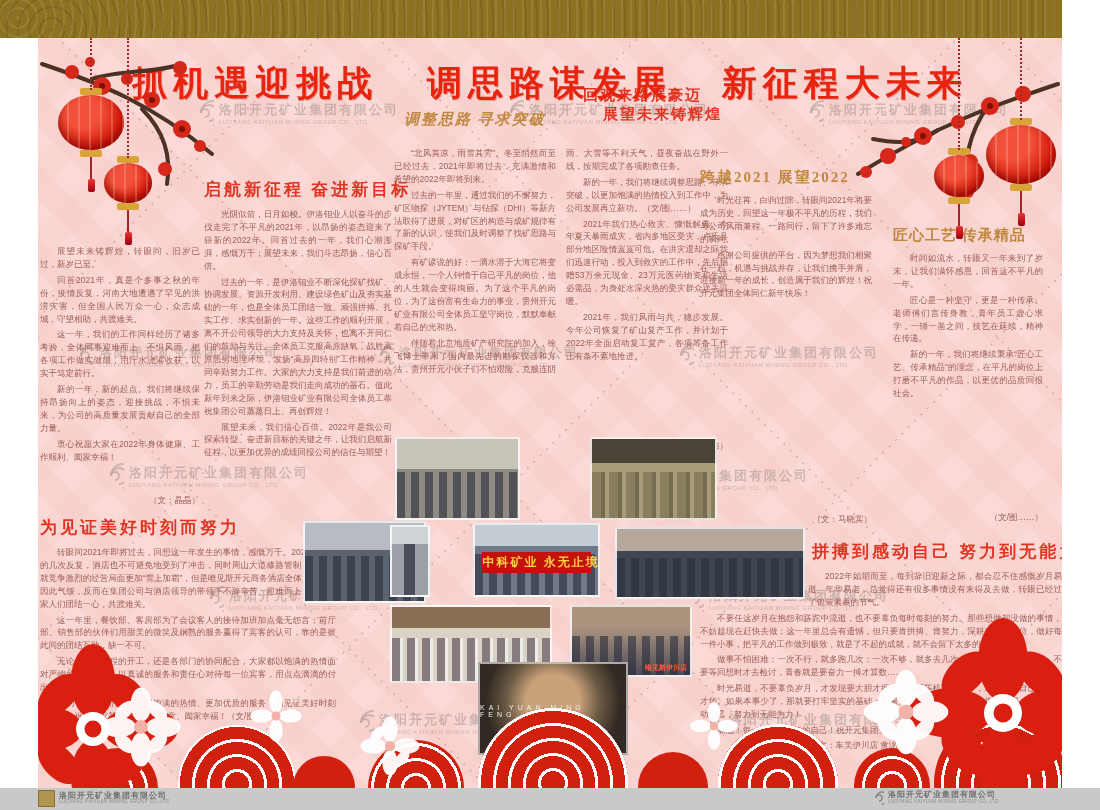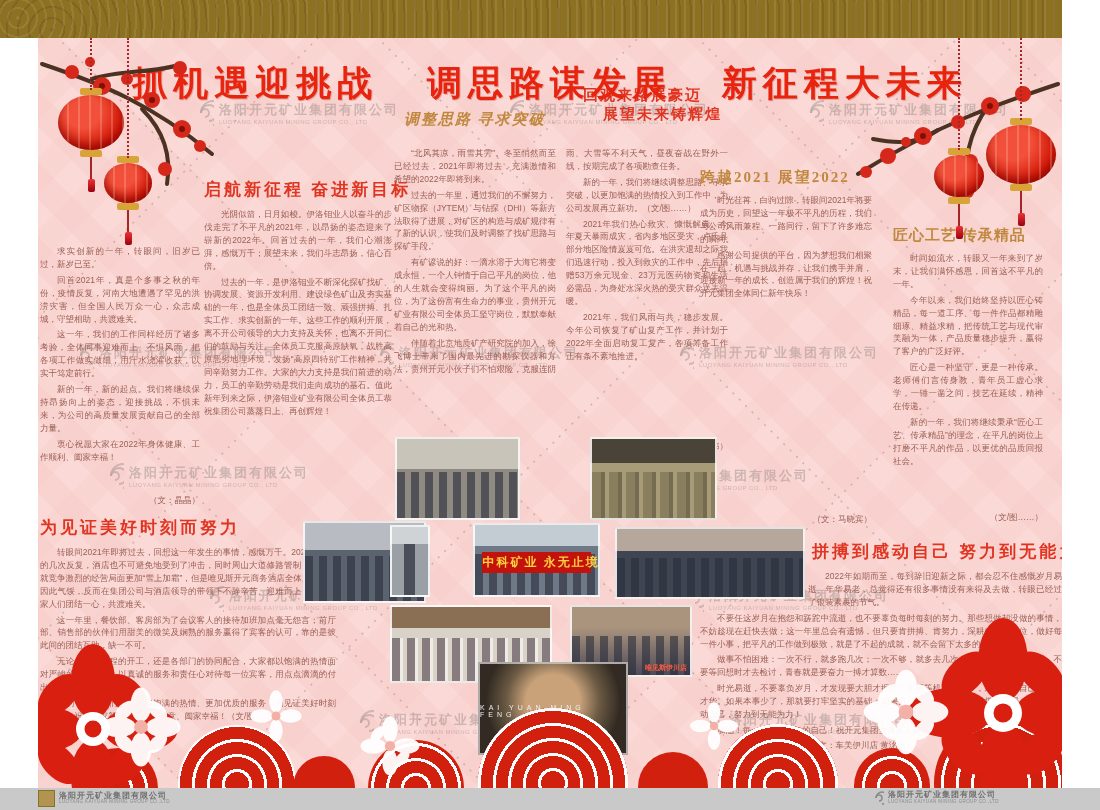--- a/index.html
+++ b/index.html
@@ -339,34 +339,35 @@
       <div class="string" style="top:-80px;height:82px;"></div>
       <div class="cap"></div>
         <div class="bodyb"></div>
         <div class="capb"></div>
         <div class="tassel"></div>
         <div class="knot"></div>
     </div>
 
     <div class="article" style="left:2px;top:200px;width:160px;">
       <div class="a-body" style="height:248px;">
-        <p>求实创新的一年，转眼间，旧岁已过，新岁已至。</p>
+        <p>展望未来铸辉煌，转眼间，旧岁已过，新岁已至。</p>
         <p>回首2021年，真是个多事之秋的年份，疫情反复，河南大地遭遇了罕见的洪涝灾害，但全国人民万众一心，众志成城，守望相助，共渡难关。</p>
         <p>这一年，我们的工作同样经历了诸多考验，全体同事迎难而上、不惧风雨，把各项工作做实做细，用汗水浇灌收获，以实干笃定前行。</p>
         <p>新的一年，新的起点。我们将继续保持昂扬向上的姿态，迎接挑战，不惧未来，为公司的高质量发展贡献自己的全部力量。</p>
         <p>衷心祝愿大家在2022年身体健康、工作顺利、阖家幸福！</p>
       </div>
       <div class="sig">（文：晶晶）</div>
     </div>
 
     <div class="article" style="left:166px;top:140px;width:188px;">
       <div class="a-head red">启航新征程  奋进新目标</div>
       <div class="a-body" style="height:302px;">
         <p>光阴似箭，日月如梭。伊洛钼业人以奋斗的步伐走完了不平凡的2021年，以昂扬的姿态迎来了崭新的2022年。回首过去的一年，我们心潮澎湃，感慨万千；展望未来，我们斗志昂扬，信心百倍。</p>
         <p>过去的一年，是伊洛钼业不断深化探矿找矿、协调发展、资源开发利用、建设绿色矿山及夯实基础的一年，也是全体员工团结一致、顽强拼搏、扎实工作、求实创新的一年。这些工作的顺利开展，离不开公司领导的大力支持及关怀，也离不开同仁们的鼓励与关注。全体员工克服高原缺氧，战胜高原恶劣地理环境，发扬“高原四特别”工作精神，共同辛勤努力工作。大家的大力支持是我们前进的动力，员工的辛勤劳动是我们走向成功的基石。值此新年到来之际，伊洛钼业矿业有限公司全体员工恭祝集团公司蒸蒸日上、再创辉煌！</p>
+        <p>展望未来，我们信心百倍。2022年是我公司探索转型、奋进新目标的关键之年，让我们启航新征程，以更加优异的成绩回报公司的信任与期望！</p>
       </div>
     </div>
 
     <div class="article" style="left:366px;top:72px;width:165px;font-style:italic;">
       <div class="a-head gold small">调整思路  寻求突破</div>
     </div>
     <div class="article stagger" style="left:545px;top:48px;width:180px;">
       <div class="a-head red small">回观来路展豪迈</div>
       <div class="a-head red small l2">展望未来铸辉煌</div>
     </div>
@@ -390,21 +391,20 @@
         <p>时光荏苒，白驹过隙，转眼间2021年将要成为历史，回望这一年极不平凡的历程，我们与公司风雨兼程、一路同行，留下了许多难忘的瞬间。</p>
         <p>感谢公司提供的平台，因为梦想我们相聚在一起，机遇与挑战并存，让我们携手并肩，迎接新一年的成长，创造属于我们的辉煌！祝开元集团全体同仁新年快乐！</p>
       </div>
       <div class="sig">（文：马晓宾）</div>
     </div>
 
     <div class="article" style="left:842px;top:188px;width:150px;margin-left:13px;">
       <div class="a-head gold small" style="letter-spacing:1px;">匠心工艺  传承精品</div>
       <div class="a-body" style="height:258px;">
         <p>时间如流水，转眼又一年来到了岁末，让我们满怀感恩，回首这不平凡的一年。</p>
-        <p>今年以来，我们始终坚持以匠心铸精品，每一道工序、每一件作品都精雕细琢、精益求精，把传统工艺与现代审美融为一体，产品质量稳步提升，赢得了客户的广泛好评。</p>
         <p>匠心是一种坚守，更是一种传承。老师傅们言传身教，青年员工虚心求学，一锤一凿之间，技艺在延续，精神在传递。</p>
         <p>新的一年，我们将继续秉承“匠心工艺、传承精品”的理念，在平凡的岗位上打磨不平凡的作品，以更优的品质回报社会。</p>
       </div>
       <div class="sig">（文/图……）</div>
     </div>
 
     <div class="article" style="left:2px;top:478px;width:296px;">
       <div class="a-head red">为见证美好时刻而努力</div>
       <div class="a-body" style="height:212px;">
         <p>转眼间2021年即将过去，回想这一年发生的事情，感慨万千。2021年疫情的几次反复，酒店也不可避免地受到了冲击，同时周山大道修路管制，使本来就竞争激烈的经营局面更加“雪上加霜”，但是唯见斯开元商务酒店全体员工并未因此气馁，反而在集团公司与酒店领导的带领下不辞辛苦、迎难而上，唯见斯家人们团结一心，共渡难关。</p>

